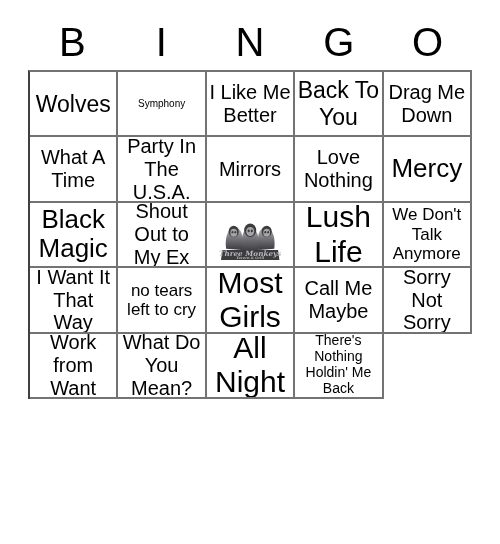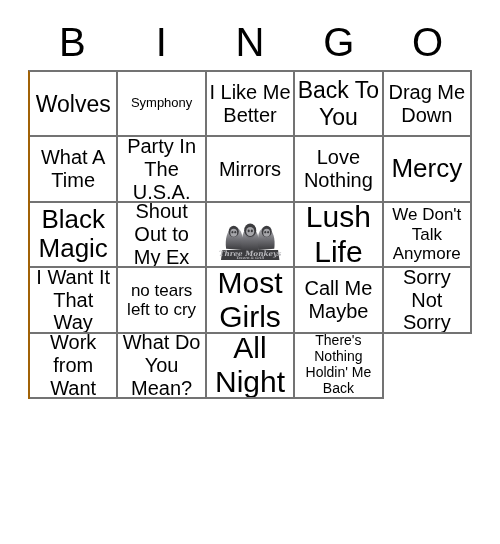--- a/index.html
+++ b/index.html
@@ -46,21 +46,21 @@
     position: absolute;
     left: 28px;
     top: 70px;
     width: 444px;
     height: 329px;
     box-sizing: border-box;
     display: grid;
     grid-template-columns: repeat(5, 1fr);
     grid-template-rows: repeat(5, 1fr);
     border-top: 2px solid #737373;
-    border-left: 2px solid #a16207;
+    border-left: 2px solid #404040;
   }
   .cell {
     box-sizing: border-box;
     border-right: 2px solid #737373;
     border-bottom: 2px solid #737373;
     display: flex;
     align-items: center;
     justify-content: center;
     text-align: center;
     padding: 1px 2px;
@@ -74,21 +74,21 @@
     word-wrap: break-word;
     hyphens: none;
   }
   
   .fs-xxl .cell-text { font-size: 30px; }
   .fs-xl  .cell-text { font-size: 26px; }
   .fs-lg  .cell-text { font-size: 23px; }
   .fs-md  .cell-text { font-size: 20px; }
   .fs-sm  .cell-text { font-size: 17px; }
   .fs-xs  .cell-text { font-size: 14px; }
-  .fs-xxs .cell-text { font-size: 13px; }
+  .fs-xxs .cell-text { font-size: 10px; }
 
   
   .cell.free {
     padding: 0;
     position: relative;
     text-align: right;
   }
   #logo {
     width: 100%;
     height: 100%;

